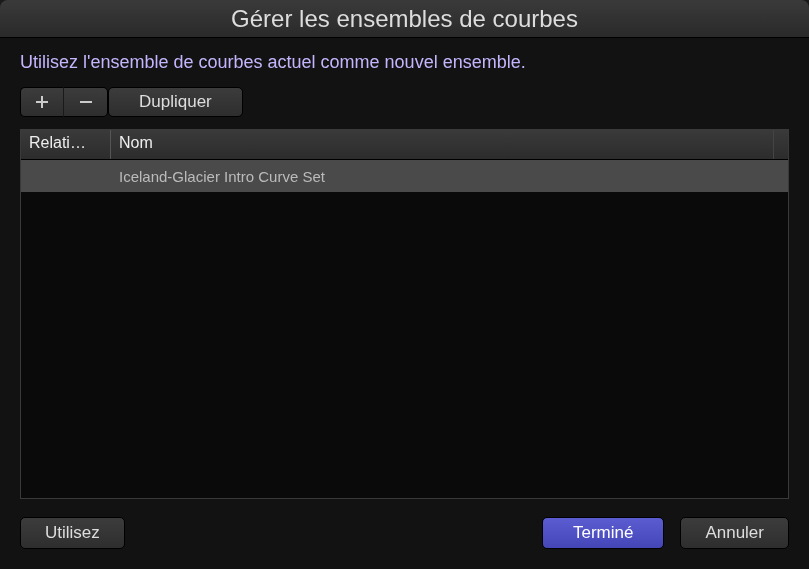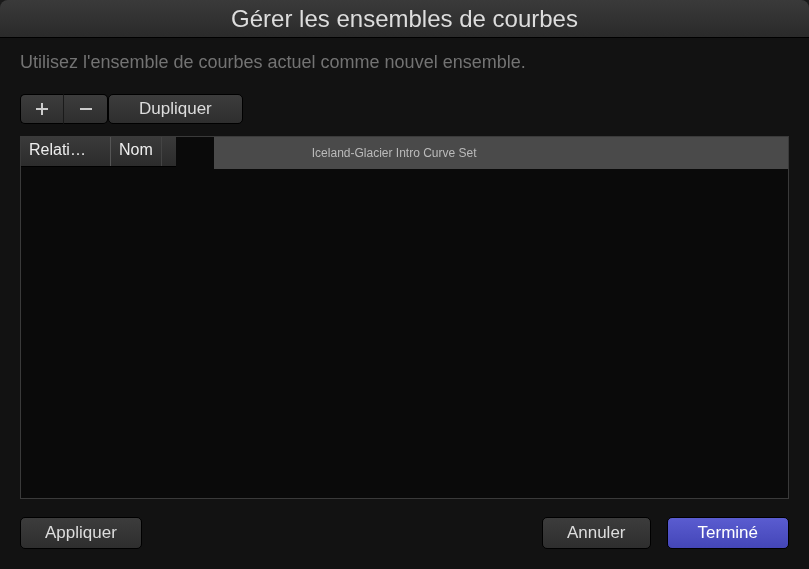--- a/index.html
+++ b/index.html
@@ -37,23 +37,23 @@
       font-weight: 400;
     }
     .content {
       flex: 1;
       padding: 10px 20px 0 20px;
       display: flex;
       flex-direction: column;
       background: #121212;
     }
     .description {
-      color: #737373;
+      color: #c4b5fd;
       font-size: 18px;
-      margin-bottom: 21px;
+      margin-bottom: 14px;
       margin-top: 4px;
     }
     .toolbar {
       display: flex;
       align-items: center;
       margin-bottom: 12px;
       gap: 0;
     }
     .icon-button {
       width: 44px;
@@ -89,23 +89,22 @@
       font-family: inherit;
     }
     .text-button.duplicate {
       padding: 4px 30px;
     }
     .table-container {
       flex: 1;
       border: 1px solid #3a3a3a;
       background: #0a0a0a;
       display: flex;
-      flex-direction: row;
+      flex-direction: column;
       overflow: hidden;
-      gap: 38px;
     }
     .table-header {
       display: flex;
       background: linear-gradient(to bottom, #3a3a3a, #2c2c2c);
       height: 30px;
       border-bottom: 1px solid #000;
     }
     .col-relative {
       width: 90px;
       border-right: 1px solid #555;
@@ -139,21 +138,21 @@
     .table-row.selected {
       background: #4a4a4a;
     }
     .row-cell-relative {
       width: 90px;
     }
     .row-cell-name {
       flex: 1;
       padding-left: 8px;
       color: #bbb;
-      font-size: 12px;
+      font-size: 15px;
     }
     .rows-container {
       flex: 1;
     }
     .footer {
       display: flex;
       align-items: center;
       padding: 18px 20px 20px 20px;
       background: #121212;
     }
@@ -211,19 +210,19 @@
         <div class="rows-container">
           <div class="table-row selected">
             <div class="row-cell-relative"></div>
             <div class="row-cell-name">Iceland-Glacier Intro Curve Set</div>
           </div>
         </div>
       </div>
     </div>
   </div>
   <div class="footer">
-    <button class="footer-button">Appliquer</button>
+    <button class="footer-button">Utilisez</button>
     <div class="footer-right">
+      <button class="footer-button primary">Terminé</button>
       <button class="footer-button">Annuler</button>
-      <button class="footer-button primary">Terminé</button>
     </div>
   </div>
 </div>
 
 </body></html>

